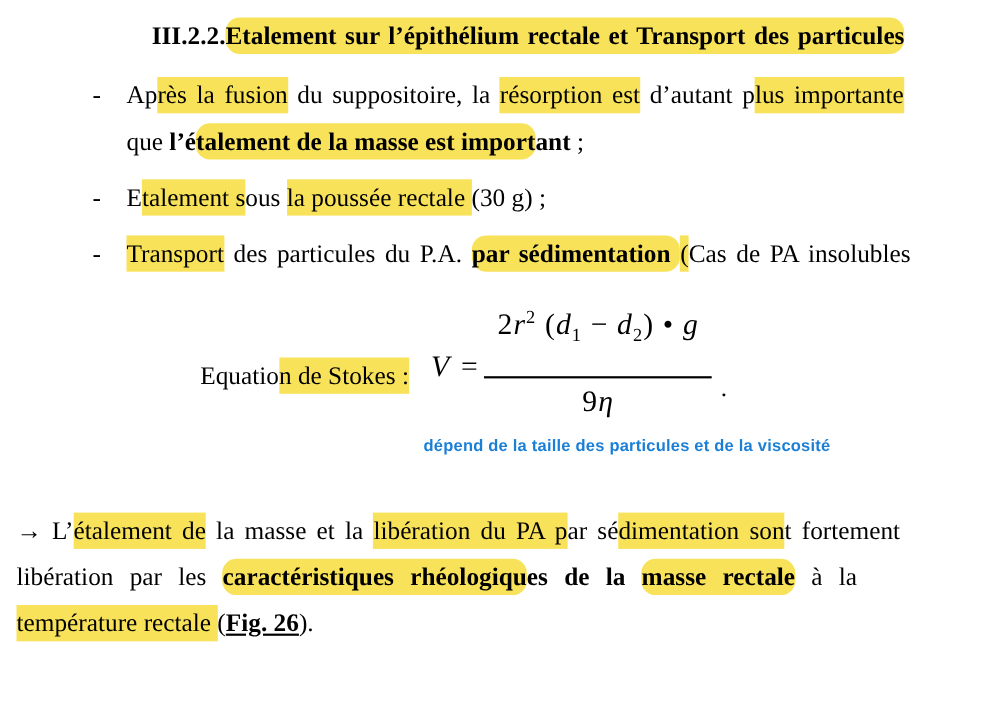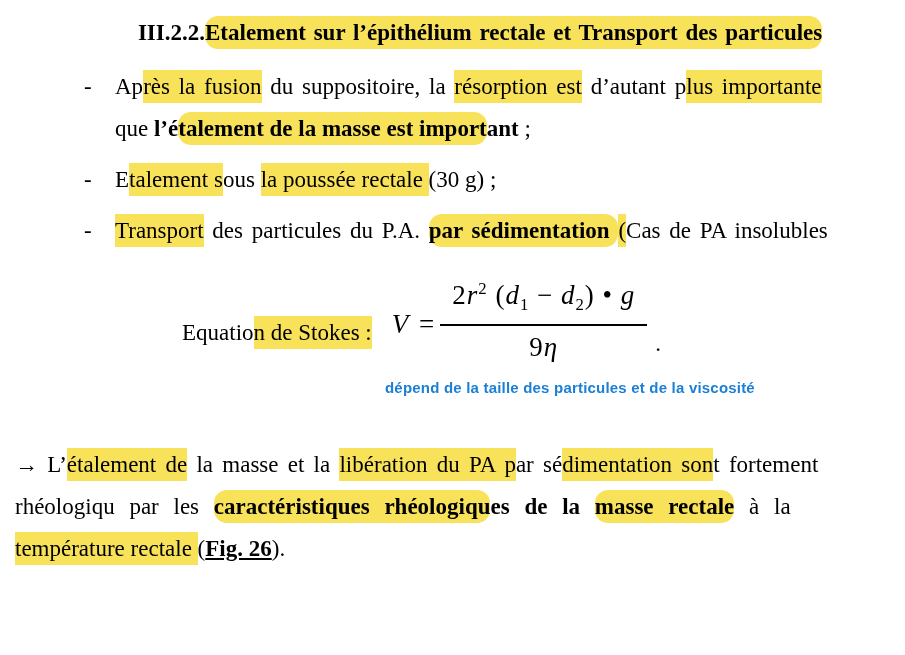--- a/index.html
+++ b/index.html
@@ -40,21 +40,21 @@
     letter-spacing:0.2px;
   }
   .note-inline { margin-left:36px; }
   .note2 { display:block; margin:12px 0 0 385px; line-height:20px; }
 
   .eq-row { display:flex; align-items:center; margin:18px 0 0 182px; }
   .eq-label { margin-top:30px; margin-right:20px; line-height:34px; }
   .eq-lhs { font-size:27px; transform:translateY(6px); margin-right:4px; letter-spacing:2px; }
   .frac { display:inline-flex; flex-direction:column; align-items:center;
           font-size:27px; line-height:38px; letter-spacing:1px; }
-  .num { border-bottom:2.5px solid #000; padding:0 12px 0 12px; }
+  .num { border-bottom:2.5px solid #000; padding:0 12px 18px 12px; }
   .den { padding-top:2px; }
   .eq-period { transform:translateY(26px); margin-left:8px; }
 
   .para { margin:46px 50px 0 15px; }
 </style>
 </head>
 <body>
 
 <div class="doc">
 
@@ -89,17 +89,17 @@
       <span class="num"><span>2</span><span class="i">r</span><sup>2</sup><span> (</span><span class="i">d</span><sub>1</sub><span> − </span><span class="i">d</span><sub>2</sub><span>) </span><span>• </span><span class="i">g</span></span>
       <span class="den"><span>9</span><span class="i">η</span></span>
     </span>
     <span class="eq-period">.</span>
   </div>
 
   <div class="note note2">dépend de la taille des particules et de la viscosité</div>
 
   <div class="para">
     <div class="line ws35"><span>→ L’</span><span class="h">étalement de</span><span> la masse et la </span><span class="h">libération du PA p</span><span>ar sé</span><span class="h">dimentation son</span><span>t fortement</span></div>
-    <div class="line ws9"><span>rhéologiqu par les </span><span class="h b">caractéristiques rhéologiqu</span><span class="b">es de la </span><span class="h b">masse rectale</span><span> à la</span></div>
+    <div class="line ws9"><span>libération par les </span><span class="h b">caractéristiques rhéologiqu</span><span class="b">es de la </span><span class="h b">masse rectale</span><span> à la</span></div>
     <div class="line"><span class="h">température rectale </span><span>(</span><span class="b u">Fig. 26</span><span>).</span></div>
   </div>
 
 </div>
 
 </body></html>

